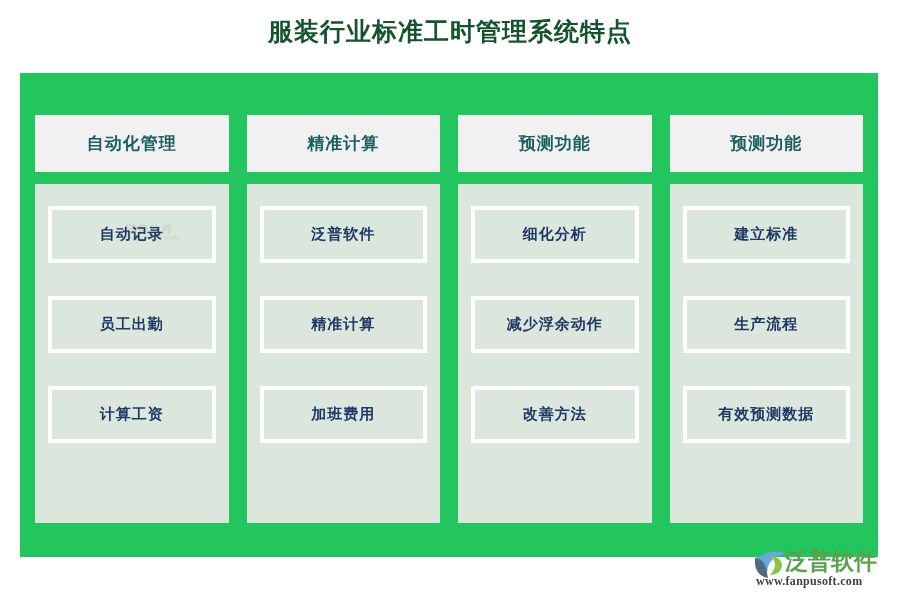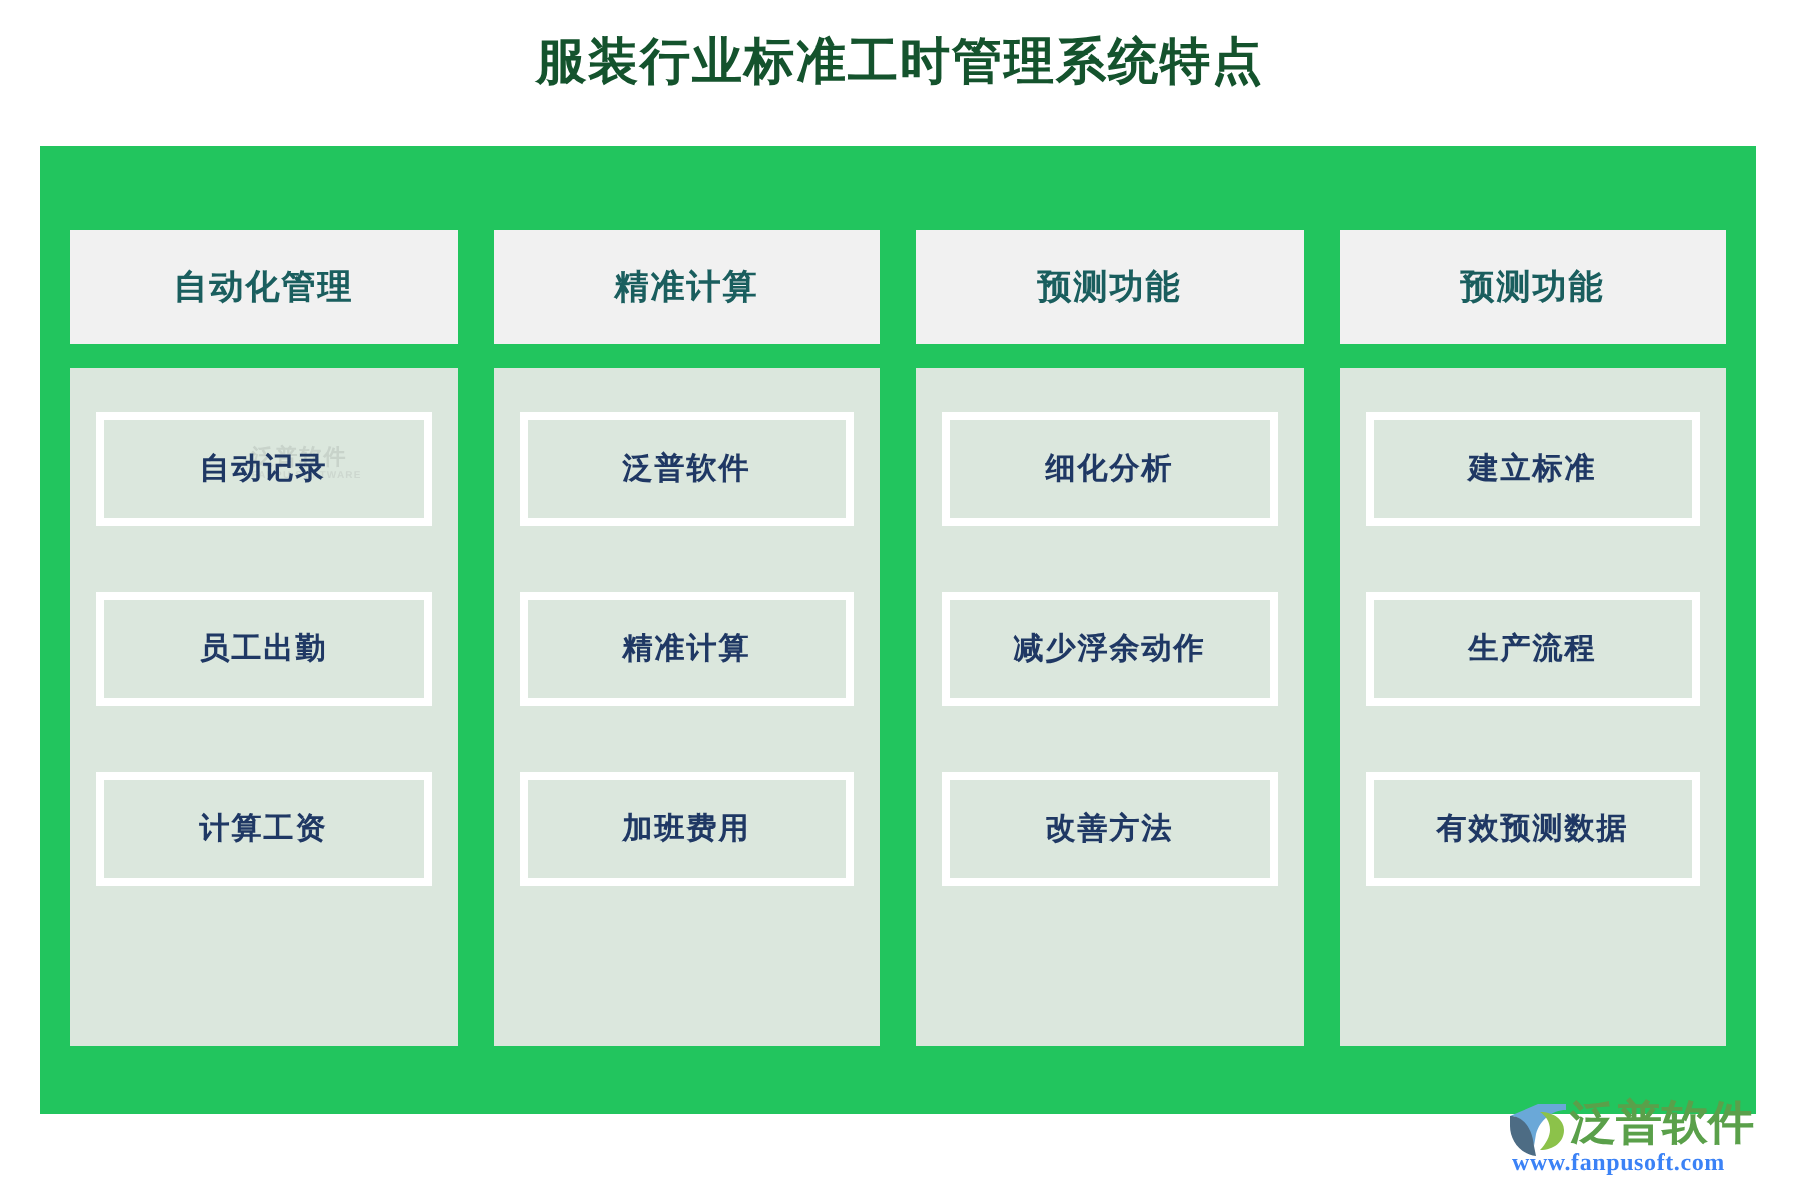--- a/index.html
+++ b/index.html
@@ -166,21 +166,21 @@
     color: #5aa04a;
     letter-spacing: 0px;
     white-space: nowrap;
   }
   .brand-url {
     margin-top: 2px;
     margin-left: -29px;
     font-family: "Liberation Serif", "DejaVu Serif", serif;
     font-size: 12px;
     font-weight: bold;
-    color: #3b82f6;
+    color: #404040;
     letter-spacing: .3px;
     white-space: nowrap;
   }
 </style>
 </head>
 <body>
 
 <div class="page-title">服装行业标准工时管理系统特点</div>
 
 <div class="panel">

